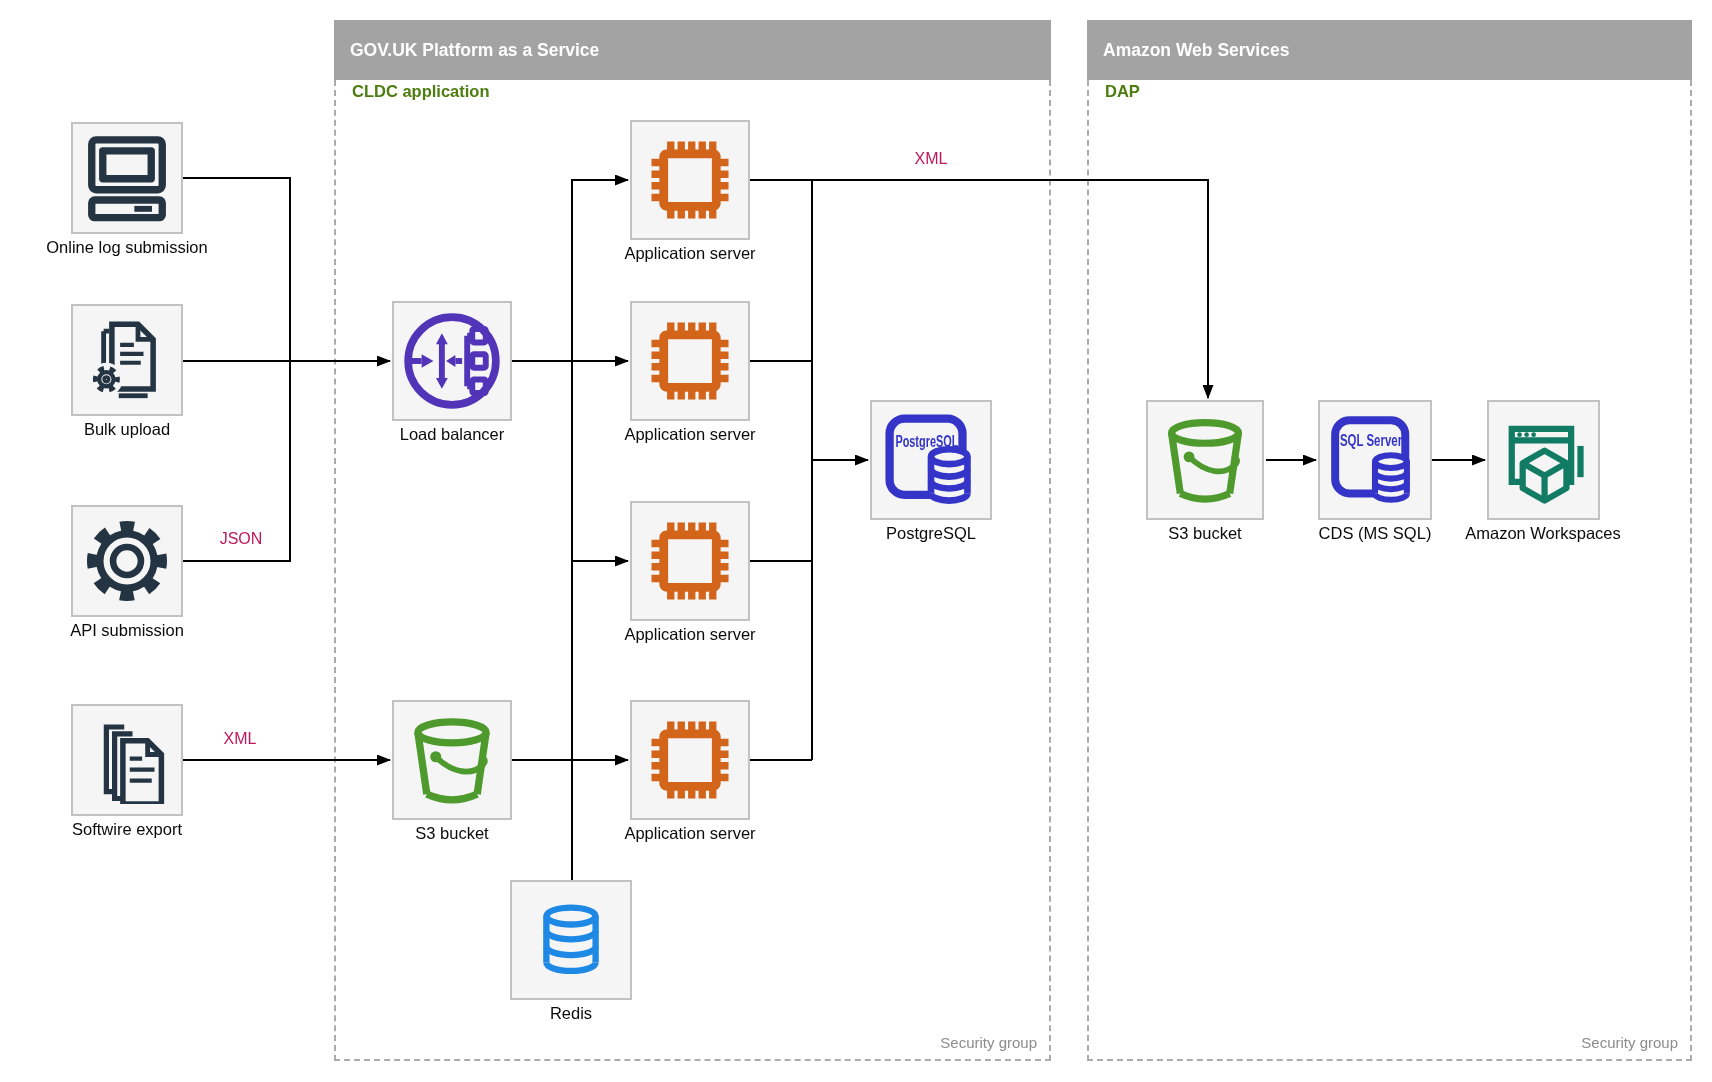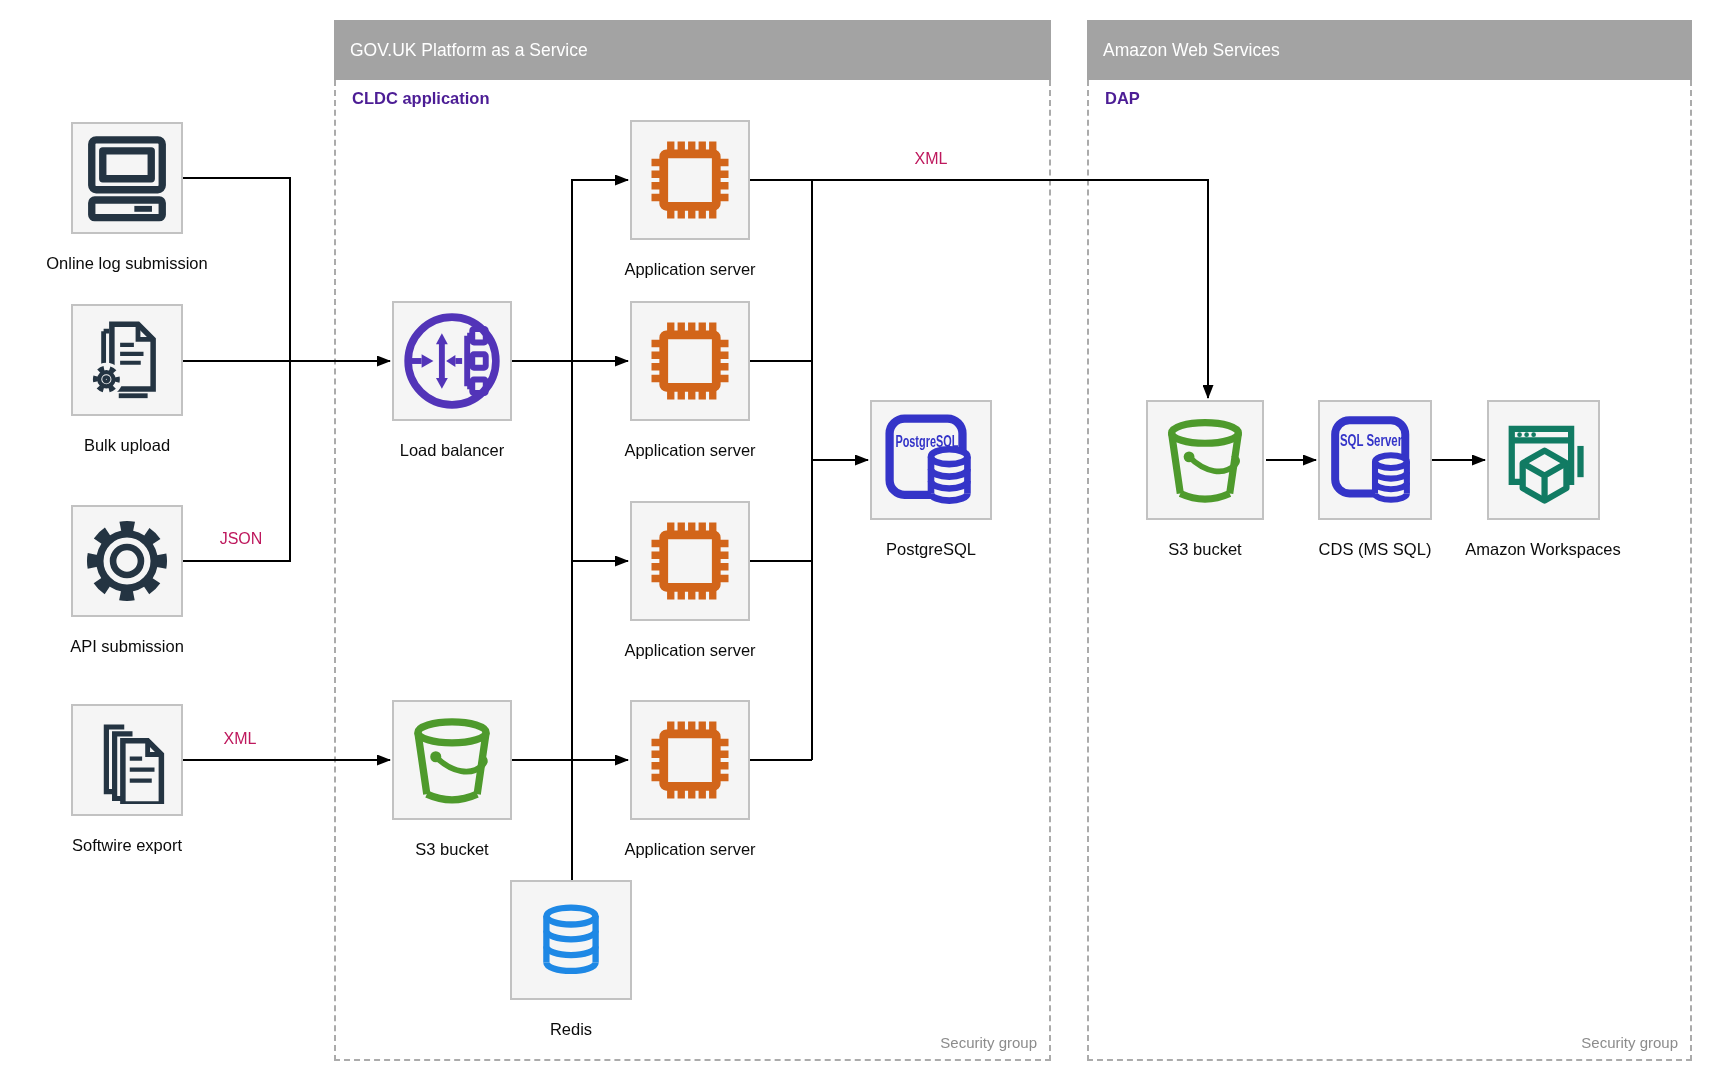--- a/index.html
+++ b/index.html
@@ -1,30 +1,30 @@
 <!DOCTYPE html>
 <html style="--c-navy: #243442; --c-orange: #D2651A; --c-purple: #5234B8; --c-indigo: #3434C8; --c-green: #4E9A2C; --c-teal: #117B63; --c-blue: #1E88E5; --c-line: #000000; --c-header_bg: #A3A3A3; --c-header_text: #FFFFFF; --c-box_fill: #F5F5F5; --c-box_border: #C2C2C2; --c-dashed_border: #ABABAB; --c-muted_text: #8C8C8C;"><head>
 <meta charset="utf-8">
 <style>
   html,body{margin:0;padding:0;background:#fff}
   *{box-sizing:border-box}
   .canvas{position:relative;width:1712px;height:1082px;background:#fff;
     font-family:"Liberation Sans","DejaVu Sans",sans-serif;overflow:hidden}
   .panel{position:absolute}
   .panel-header{height:60px;background:var(--c-header_bg,#A3A3A3);color:var(--c-header_text,#fff);
-    font-weight:normal;font-size:17.5px;line-height:60px;padding-left:16px}
+    font-weight:bold;font-size:17.5px;line-height:60px;padding-left:16px}
   .panel-body{position:absolute;left:0;right:0;top:60px;bottom:0;
     border:2px dashed var(--c-dashed_border,#ABABAB);border-top:none}
-  .panel-sublabel{margin:9px 0 0 16px;font-weight:bold;font-size:16.5px;color:#4c1d95}
+  .panel-sublabel{margin:2px 0 0 16px;font-weight:bold;font-size:16.5px;color:#4d7c0f}
   .panel-footer{position:absolute;right:12px;bottom:8px;font-size:15px;color:var(--c-muted_text,#8C8C8C)}
   .connectors{position:absolute;left:0;top:0}
   .node{position:absolute;width:170px;display:flex;flex-direction:column;align-items:center}
   .nbox{background:var(--c-box_fill,#F5F5F5);border:2px solid var(--c-box_border,#C2C2C2);
     display:flex;align-items:center;justify-content:center}
-  .nlabel{margin-top:20px;font-size:16.5px;color:#0B0B0B;white-space:nowrap;text-align:left}
+  .nlabel{margin-top:4px;font-size:16.5px;color:#0B0B0B;white-space:nowrap;text-align:left}
   .elabel{position:absolute;transform:translateX(-50%);font-size:16px;color:#be185d;white-space:nowrap}
   svg{display:block}
 </style>
 </head>
 <body>
 
 <div class="canvas">
 
   <div class="panel" style="left:334px;top:20px;width:717px;height:1041px">
     <div class="panel-header">

